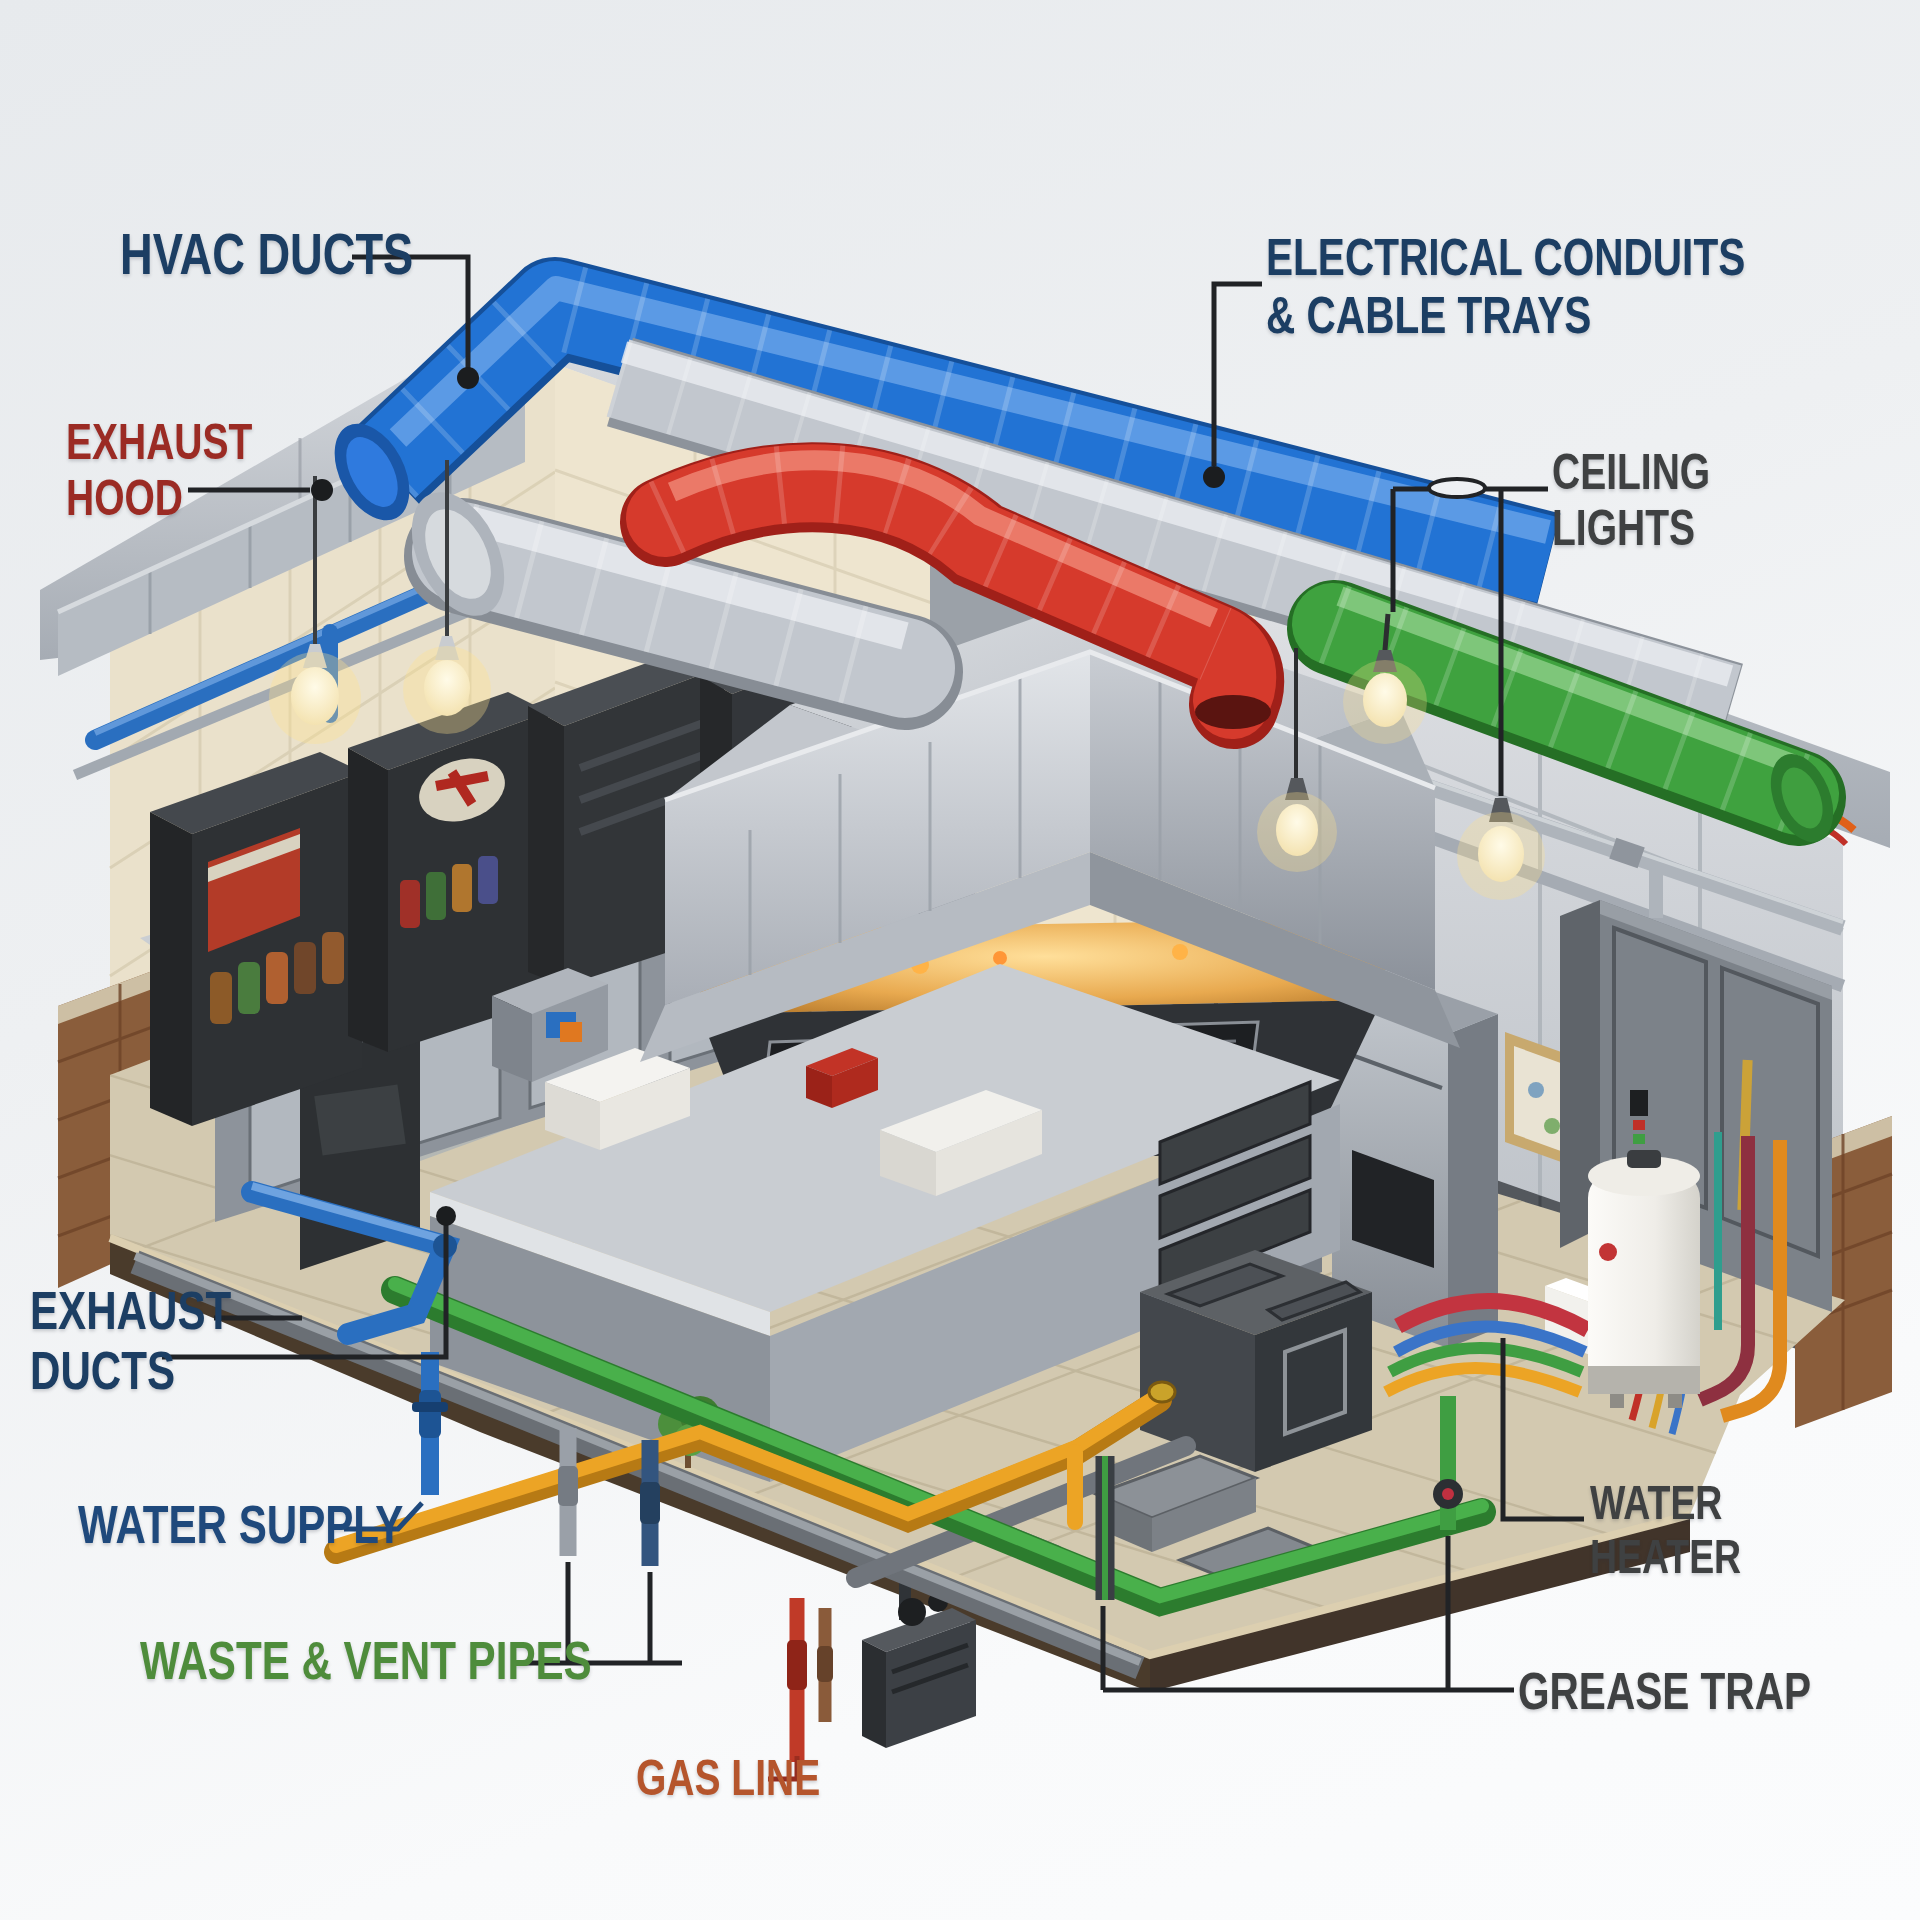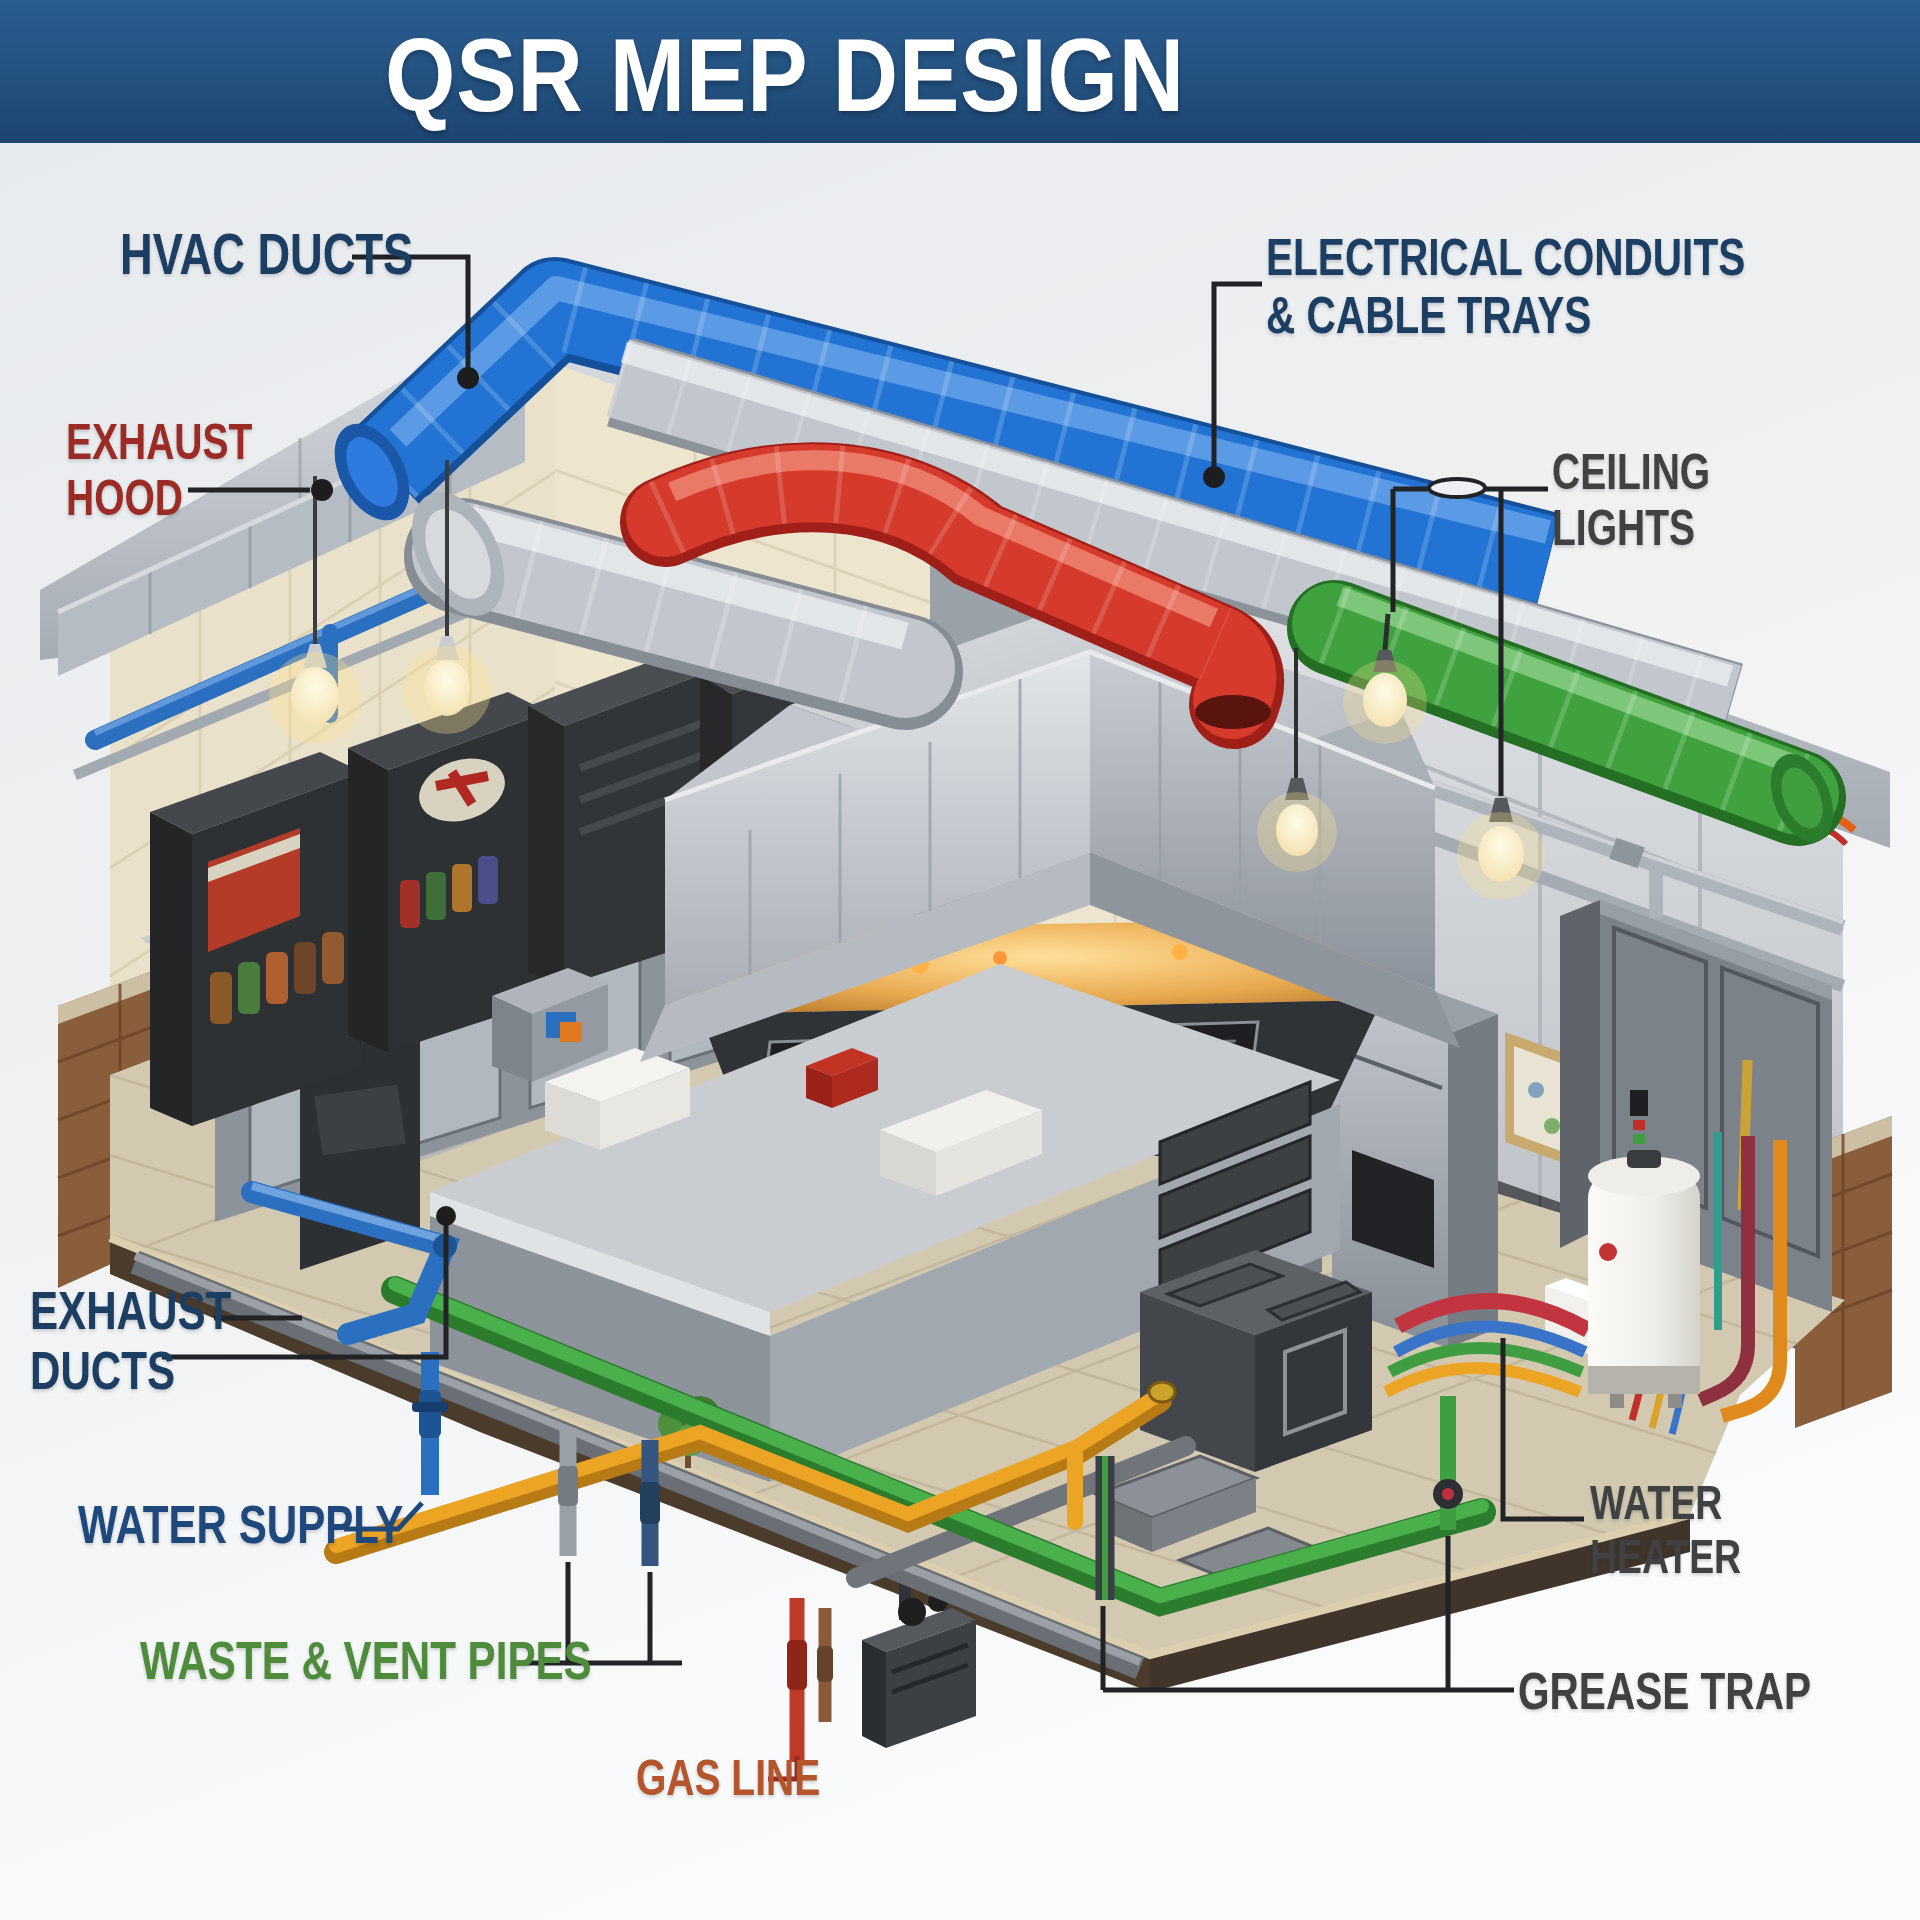--- a/index.html
+++ b/index.html
@@ -510,23 +510,20 @@
     <path d="M214,1318 L302,1318 M162,1357 L446,1357 L446,1222"></path>
     <circle cx="446" cy="1216" r="10" fill="#1b1d1f" stroke="none"></circle>
     <path d="M344,1529 L398,1529 L422,1503" stroke="#1f497c"></path>
     <path d="M512,1663 L682,1663 M568,1663 L568,1562 M650,1663 L650,1572"></path>
     <path d="M768,1779 L797,1779 L797,1756" stroke="#9b2d1f"></path>
     <path d="M1584,1519 L1503,1519 L1503,1338"></path>
     <path d="M1514,1690 L1103,1690 M1448,1690 L1448,1536 M1103,1690 L1103,1606"></path>
   </g>
 </svg>
 
-<div class="banner">
-  <div class="banner-title">QSR MEP DESIGN</div>
-</div>
 
 <div class="lbl navy" id="lab-hvac">
   <span>HVAC DUCTS</span>
 </div>
 <div class="lbl red" id="lab-exhhood">
   <span>EXHAUST</span>
   <span>HOOD</span>
 </div>
 <div class="lbl navy" id="lab-elec">
   <span>ELECTRICAL CONDUITS</span>

